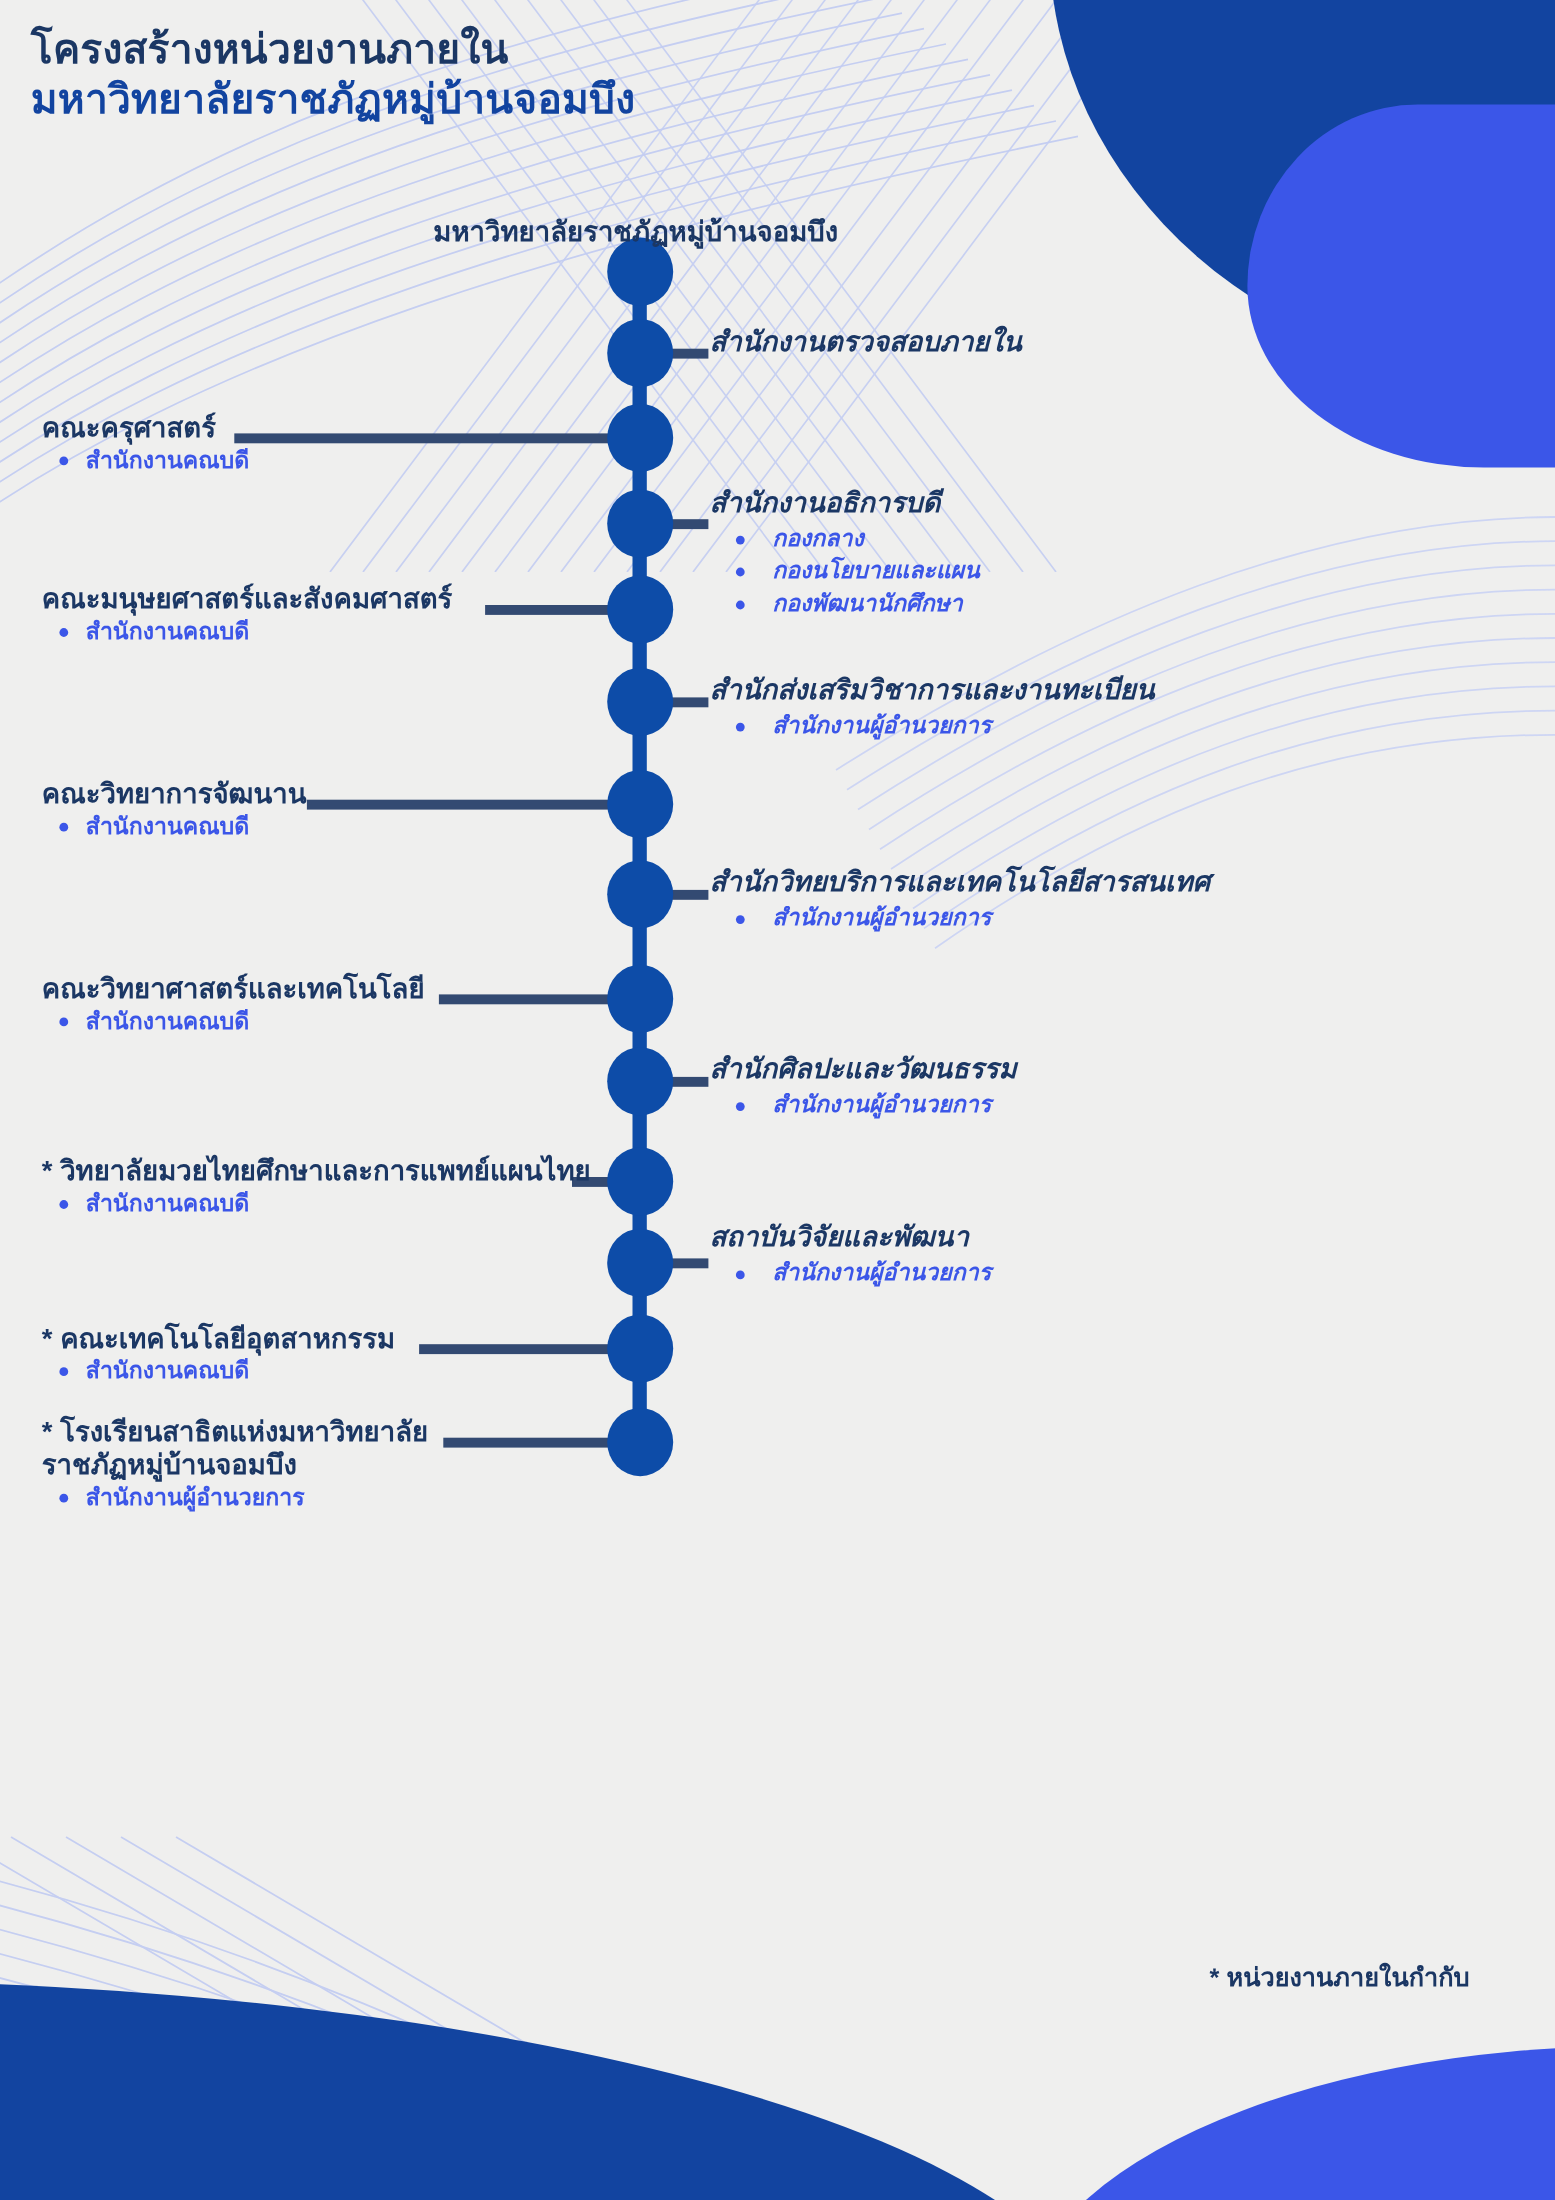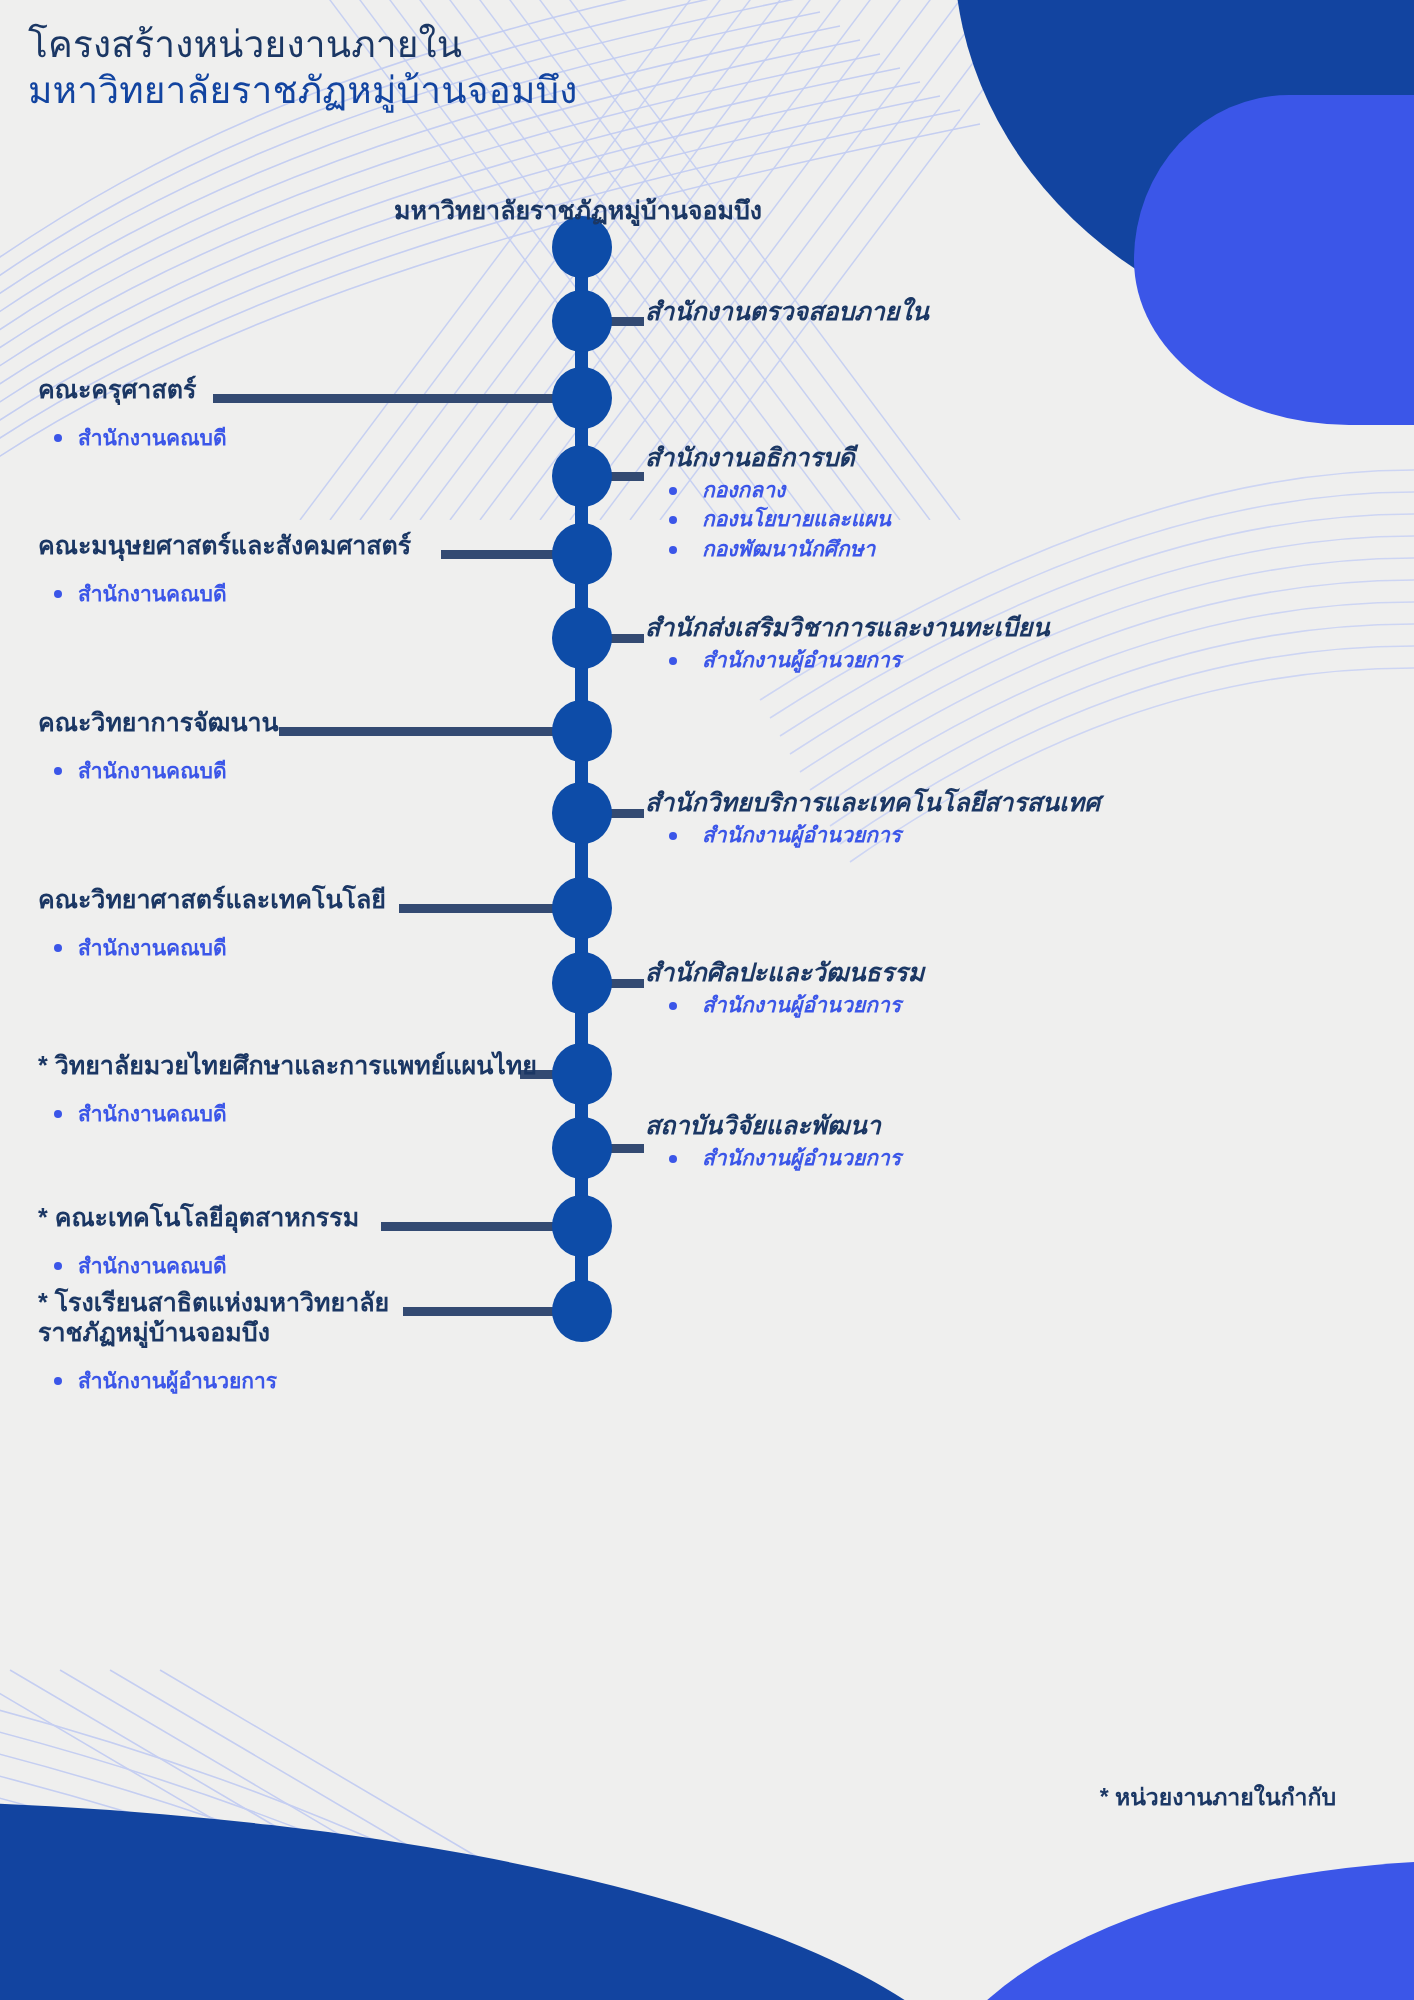--- a/index.html
+++ b/index.html
@@ -43,21 +43,21 @@
     background: #3b56e8;
     border-top-left-radius: 100% 100%;
   }
 
   
   .header {
     position: absolute; top: 22px; left: 28px;
     z-index: 6;
   }
   .header .line {
-    font-size: 37px; font-weight: normal;
+    font-size: 37px; font-weight: bold;
     color: #1b3764; line-height: 1.24;
     letter-spacing: .2px;
     white-space: nowrap;
   }
   .header .line.second { color: #1244a0; }
 
   
   .spine {
     position: absolute;
     left: 575px; top: 246px;
@@ -129,21 +129,21 @@
     left: 38px;
     width: 520px;
   }
   .l-item .title {
     font-size: 25px; font-weight: bold;
     color: #1b3764;
     line-height: 1.2;
     white-space: nowrap;
   }
   .l-item .title.wrap { white-space: normal; }
-  .l-item ul { list-style: none; margin-top: 19px; }
+  .l-item ul { list-style: none; margin-top: 0; }
   .l-item ul li {
     font-size: 21px; font-weight: bold;
     color: #3b56e8;
     line-height: 1.4;
     padding-left: 40px;
     position: relative;
     white-space: nowrap;
   }
   .l-item ul li::before {
     content: "";

